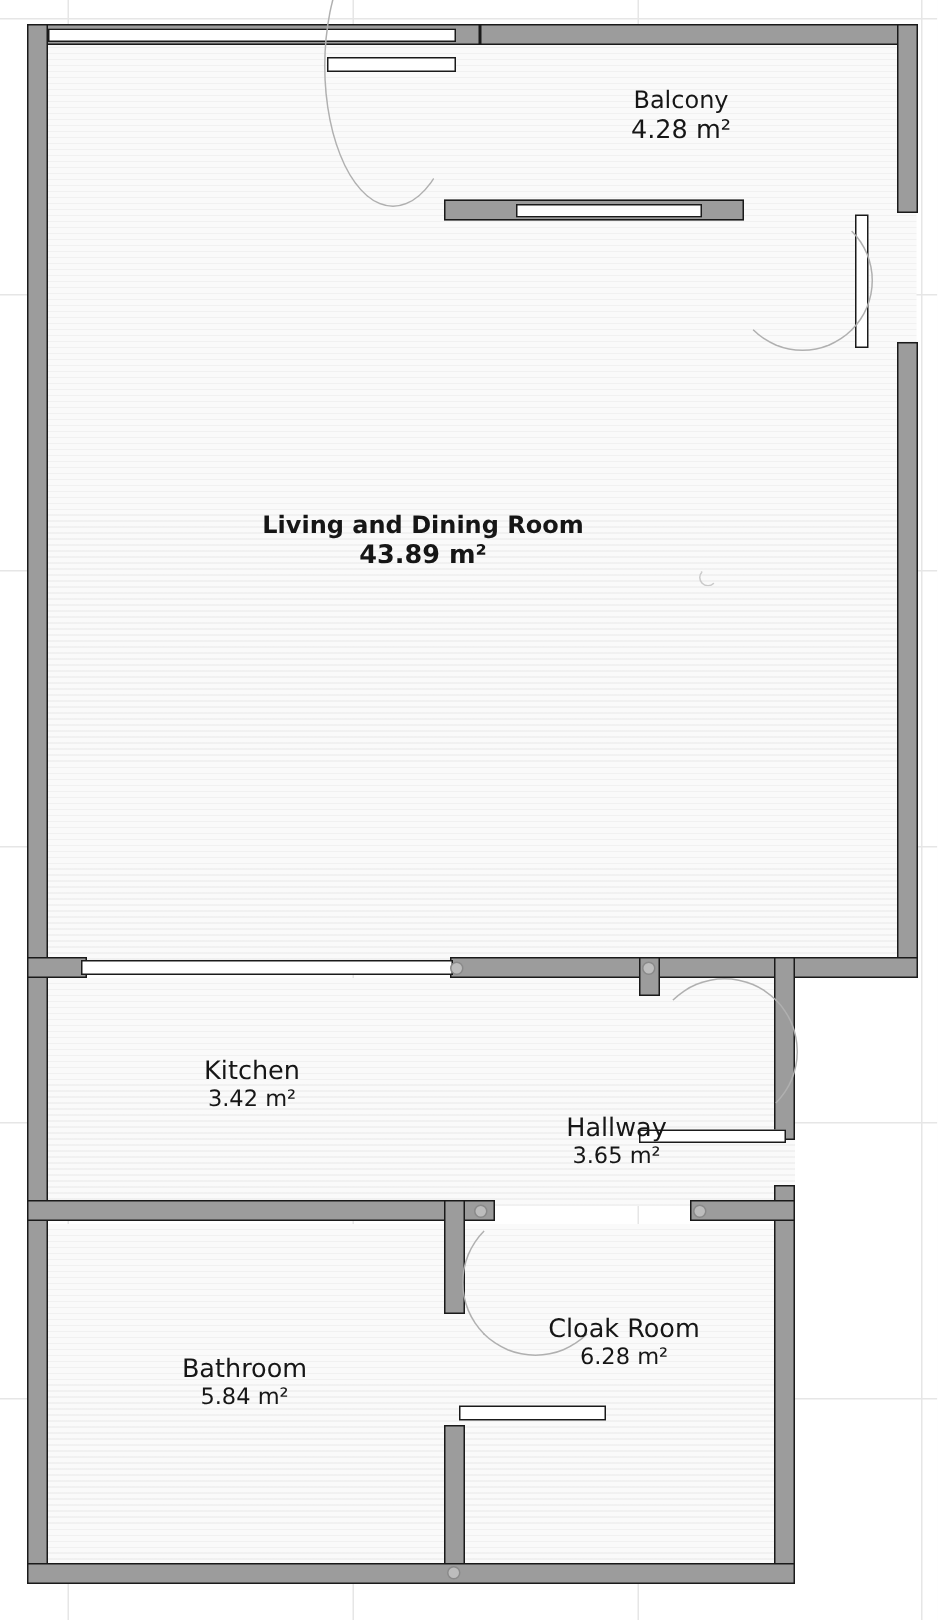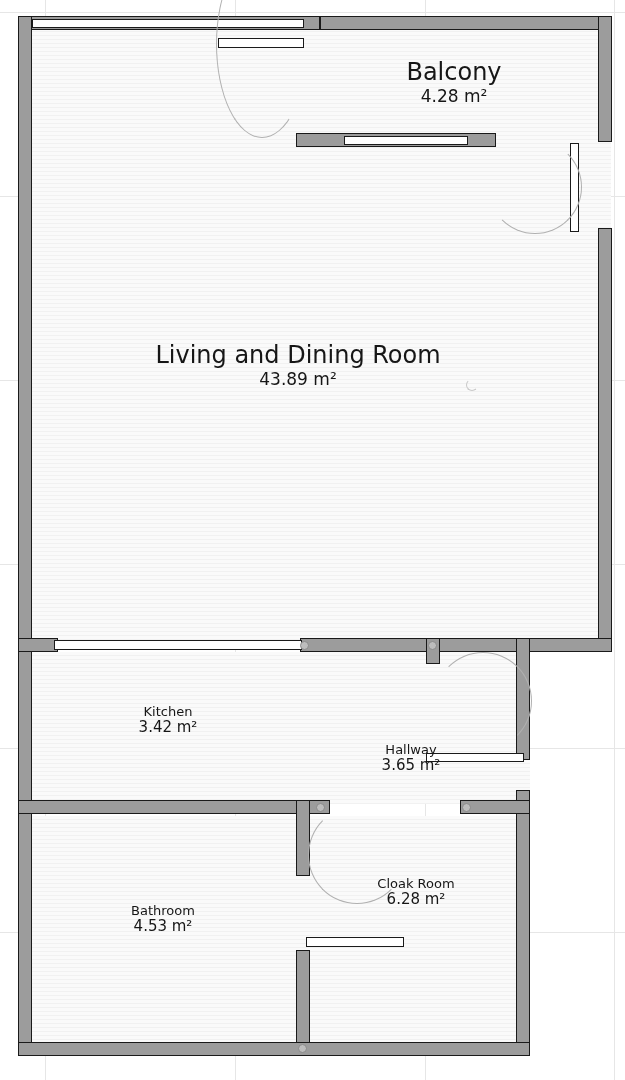--- a/index.html
+++ b/index.html
@@ -81,27 +81,27 @@
   
   .label {
     position: absolute;
     text-align: center;
     color: #161616;
     line-height: 1.18;
     white-space: nowrap;
   }
   .label .name {
     display: block;
-    font-size: 24px;
+    font-size: 16px;
   }
   .label .area {
     display: block;
     font-size: 17px;
   }
-  .label.small .name { font-size: 13px; }
+  .label.small .name { font-size: 17px; }
   .label.small .area { font-size: 15px; }
 
   .sensor {
     position: absolute;
     width: 12px;
     height: 12px;
     border-radius: 50%;
     border: 1px solid #c9c9c9;
     border-top-color: transparent;
     border-right-color: transparent;
@@ -190,38 +190,38 @@
   <div class="hinge" style="left:316px; top:803px;"></div>
   <div class="hinge" style="left:462px; top:803px;"></div>
   <div class="hinge" style="left:298px; top:1044px;"></div>
   <div class="sensor" style="left:466px; top:379px;"></div>
 
   <div class="label" style="left:354px; top:58px; width:200px;">
     <span class="name">Balcony</span>
     <span class="area">4.28 m²</span>
   </div>
 
-  <div class="label" style="left:98px; top:341px; width:400px;">
+  <div class="label" style="left:82px; top:341px; width:400px;font-weight:bold;">
     <span class="name">Living and Dining Room</span>
     <span class="area">43.89 m²</span>
   </div>
 
   <div class="label small" style="left:68px; top:704px; width:200px;">
     <span class="name">Kitchen</span>
     <span class="area">3.42 m²</span>
   </div>
 
   <div class="label small" style="left:311px; top:742px; width:200px;">
     <span class="name">Hallway</span>
     <span class="area">3.65 m²</span>
   </div>
 
   <div class="label small" style="left:63px; top:903px; width:200px;">
     <span class="name">Bathroom</span>
-    <span class="area">4.53 m²</span>
+    <span class="area">5.84 m²</span>
   </div>
 
   <div class="label small" style="left:316px; top:876px; width:200px;">
     <span class="name">Cloak Room</span>
     <span class="area">6.28 m²</span>
   </div>
 
 </div>
 
 </body></html>

